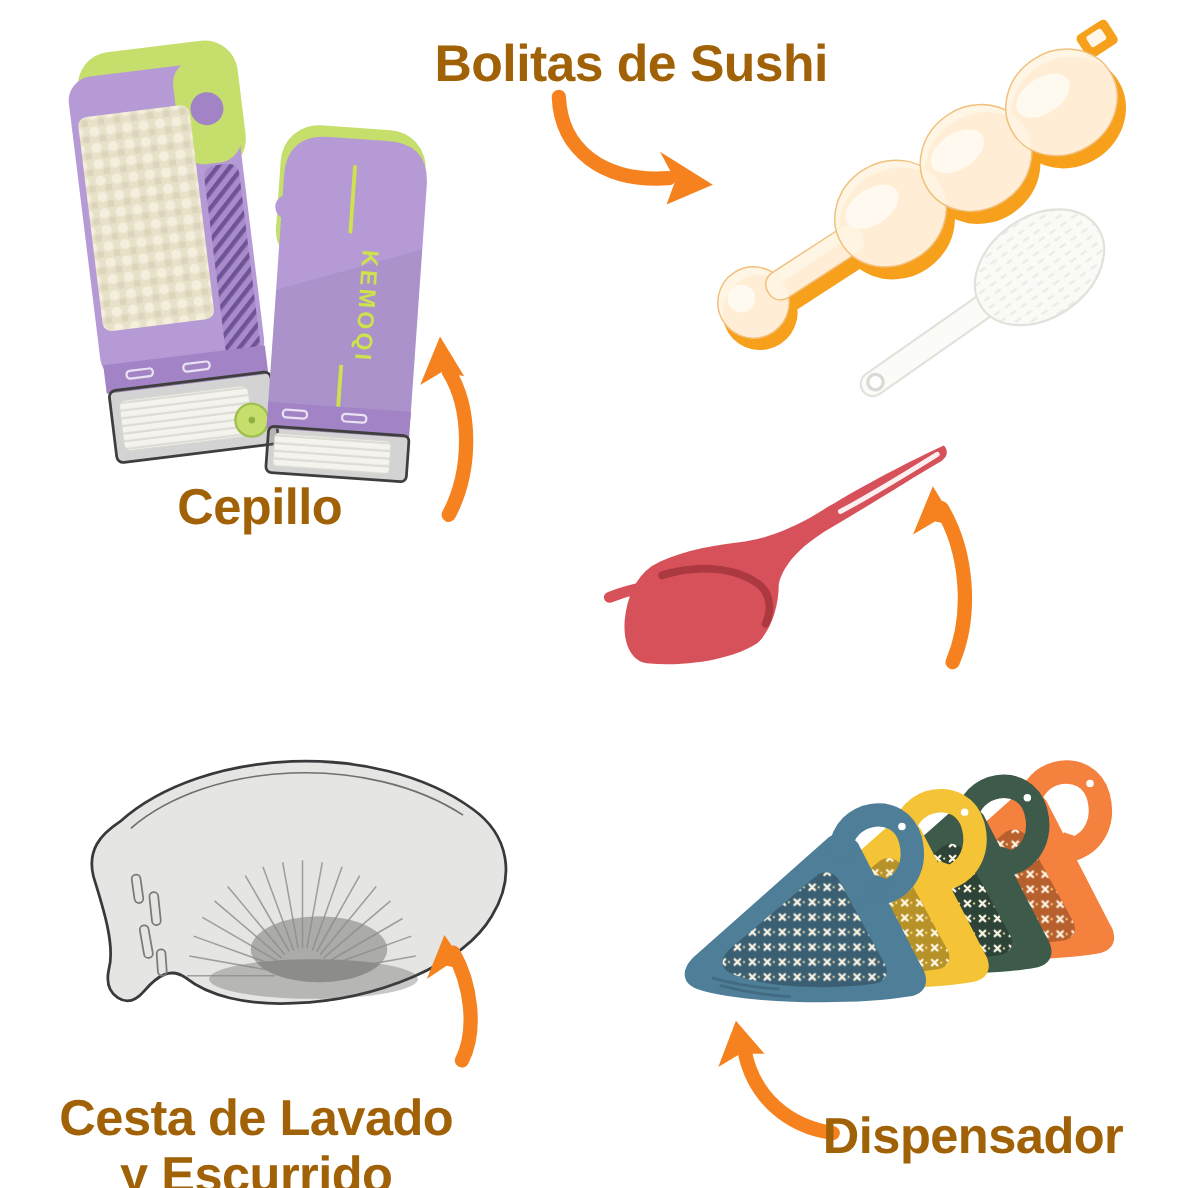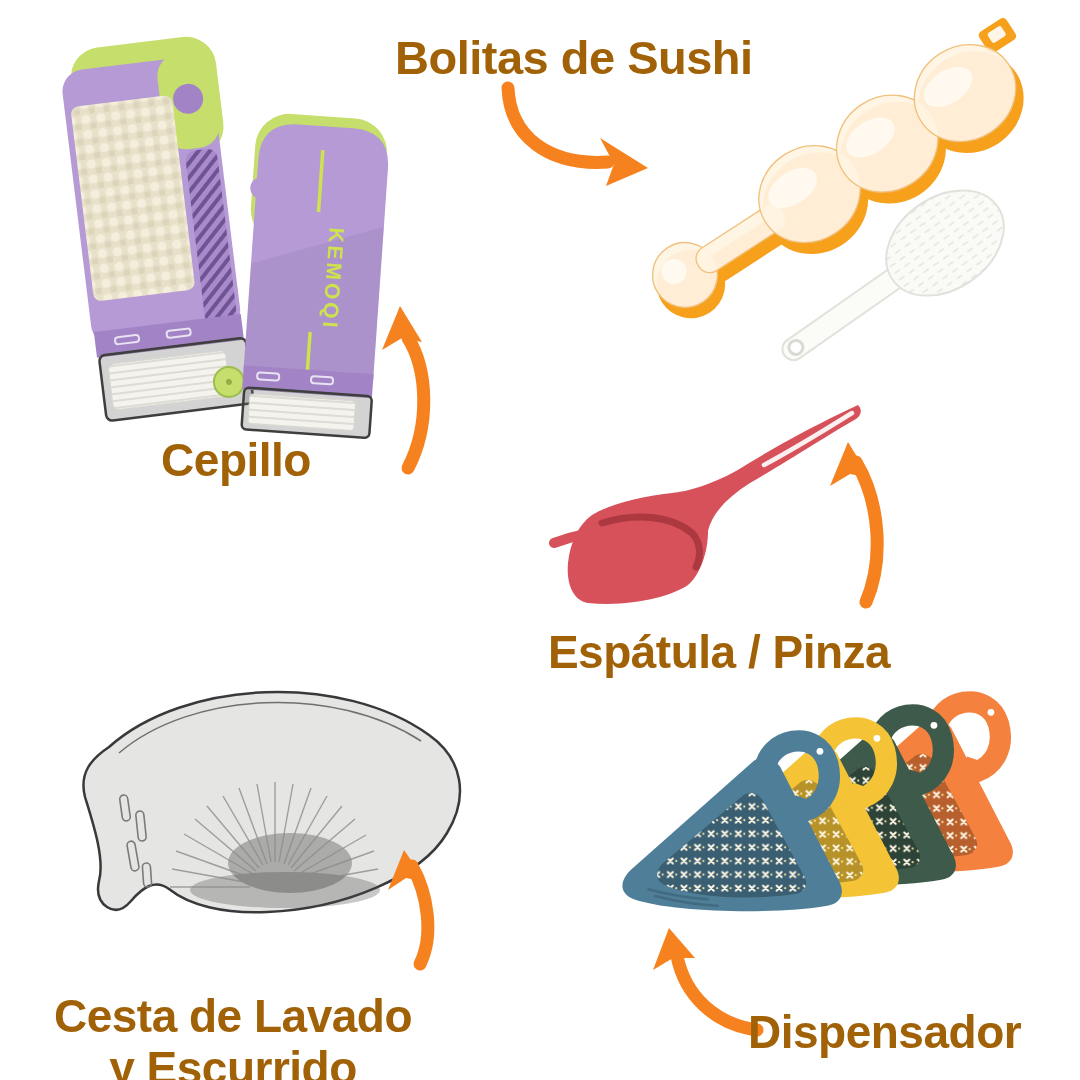--- a/index.html
+++ b/index.html
@@ -151,23 +151,20 @@
              C322 40 322 34 318 30 Z" fill="#D7515B"></path>
     <path d="M62 148 C95 138 130 140 152 158 C160 166 162 180 156 192" fill="none" stroke="#AC3840" stroke-width="7" stroke-linecap="round"></path>
     <path d="M312 38 C280 58 250 76 224 90" fill="none" stroke="#FBEFF0" stroke-width="4.5" stroke-linecap="round"></path>
   </svg>
 
   <svg class="abs" style="left:808px;top:432px;" width="80" height="180" viewBox="0 0 80 180">
     <path d="M58 170 C76 128 72 70 48 30" fill="none" stroke-width="13" stroke-linecap="round" stroke="#F6821F"></path>
     <polygon points="40,10 22,54 42,42 62,46" fill="#F6821F"></polygon>
   </svg>
 
-  <div class="label" style="left:545px;top:626px;width:348px;">
-    <span>Espátula / Pinza</span>
-  </div>
 
   <svg class="abs" style="left:35px;top:635px;" width="455" height="305" viewBox="0 0 455 305">
     <path d="M74 112
              C150 44 308 38 394 100
              C428 124 434 162 412 198
              C386 242 308 274 232 277
              C188 279 154 270 134 254
              C120 244 108 252 96 266
              Q84 280 72 272
              Q60 264 64 246

